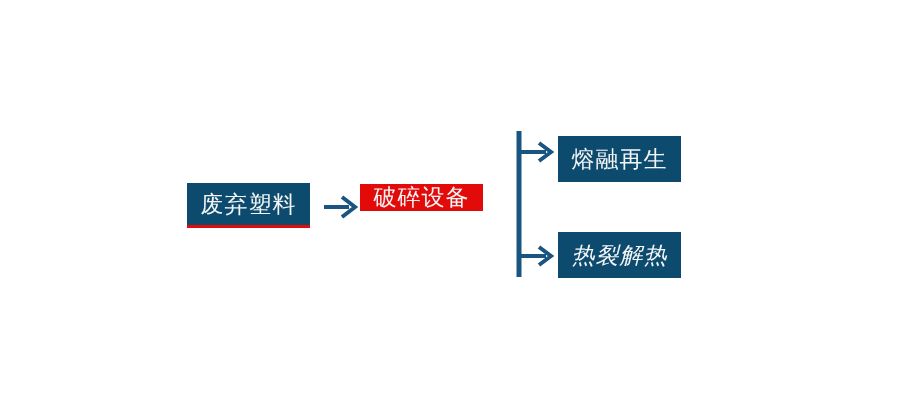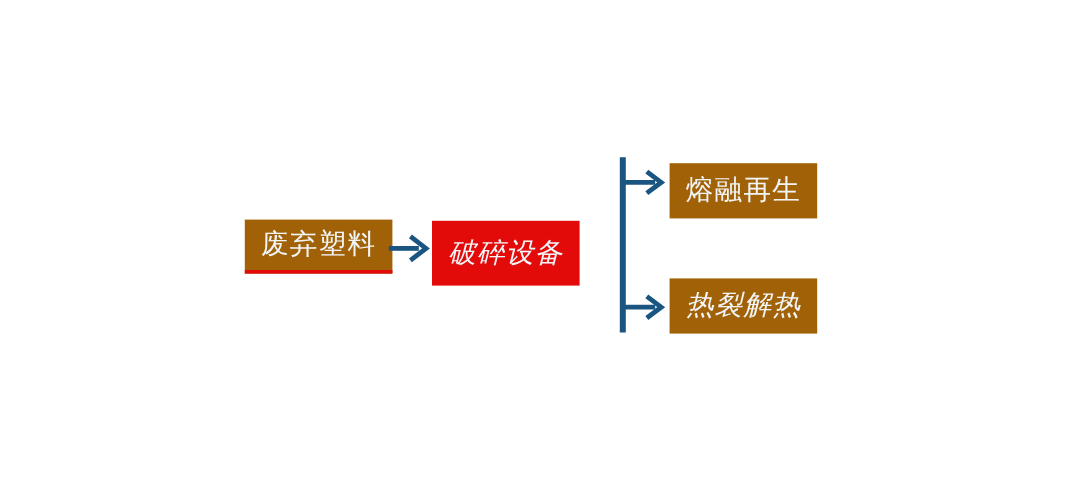--- a/index.html
+++ b/index.html
@@ -26,27 +26,27 @@
     justify-content: center;
     box-sizing: border-box;
     color: #f2f4f6;
     font-size: 23px;
     letter-spacing: 1px;
     font-weight: 400;
     line-height: 1;
     white-space: nowrap;
     user-select: none;
   }
-  .node-blue   { background: #a16207; }
+  .node-blue   { background: #0c4a6e; }
   .node-red    { background: #e30a0a; }
   .node-accent { border-bottom: 3px solid #e30a0a; }
 
   
-  #node-waste      { left: 204px; top: 183px; width: 123px; height: 45px; }
-  #node-crusher    { left: 360px; top: 184px; width: 123px; height: 54px; font-style: italic; }
+  #node-waste      { left: 187px; top: 183px; width: 123px; height: 45px; }
+  #node-crusher    { left: 360px; top: 184px; width: 123px; height: 27px; }
   #node-remelt     { left: 558px; top: 136px; width: 123px; height: 46px; }
   #node-pyrolysis  { left: 558px; top: 232px; width: 123px; height: 46px; font-style: italic; }
 
   
   .connector {
     position: absolute;
     pointer-events: none;
   }
   #arrow-main {
     left: 322px;

